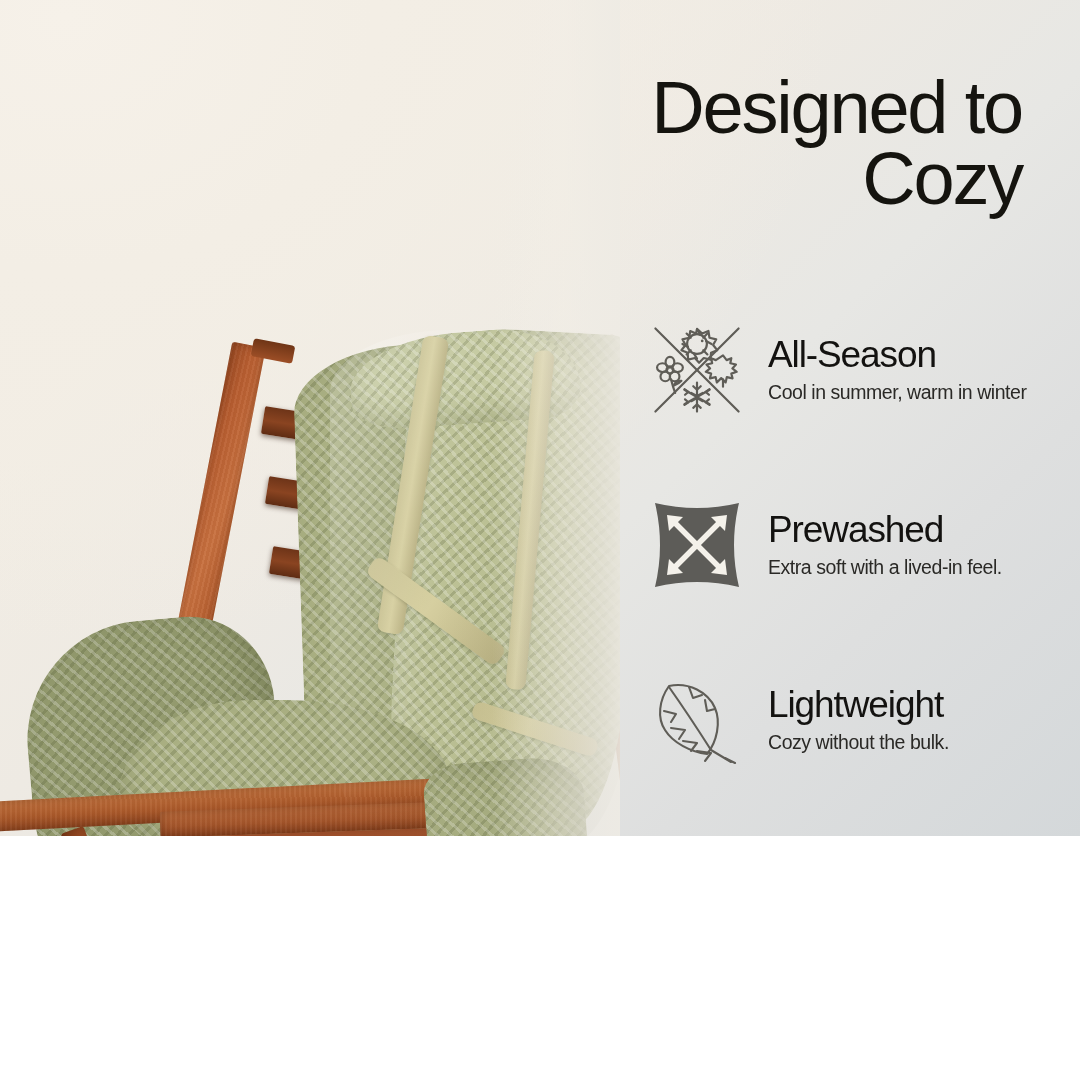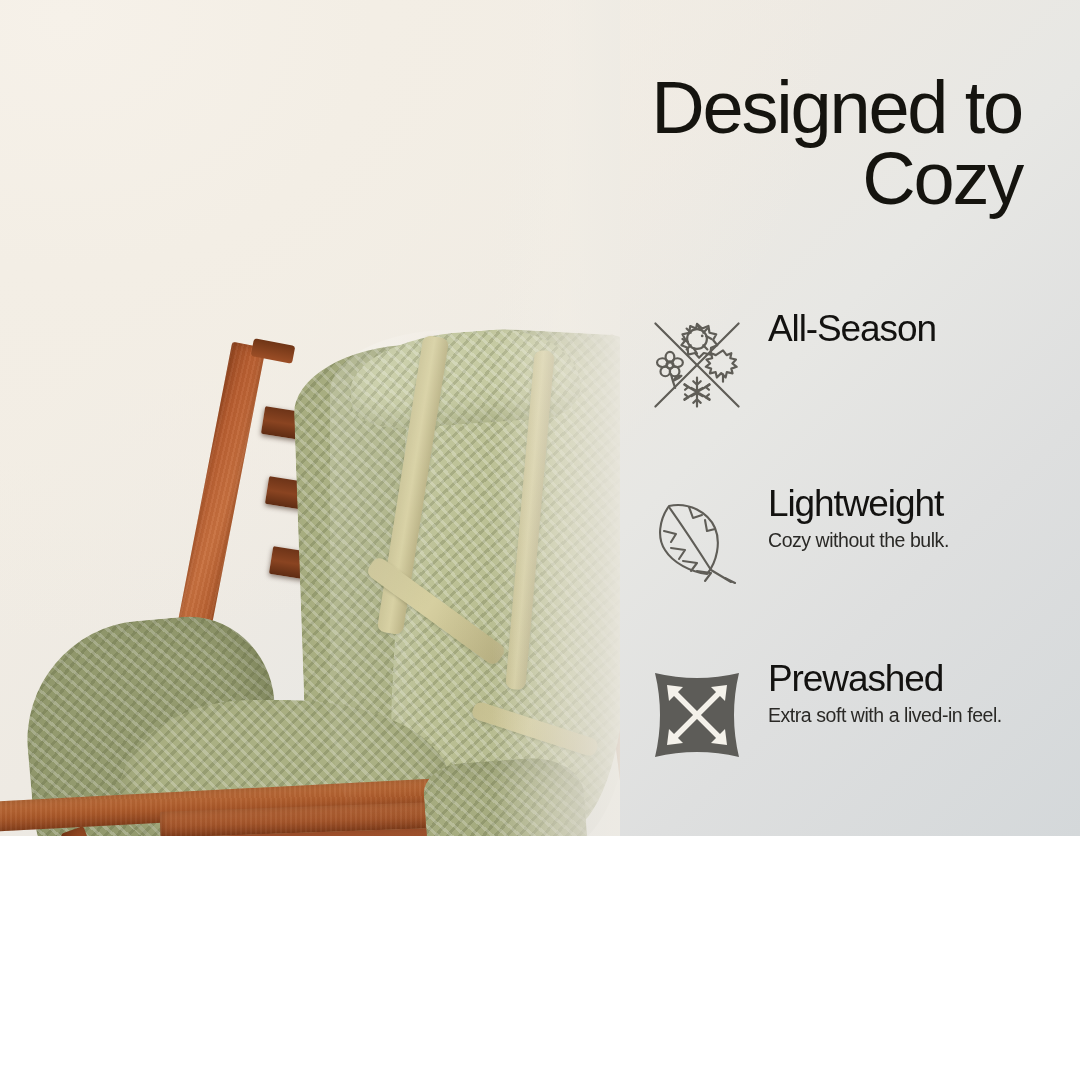--- a/index.html
+++ b/index.html
@@ -223,21 +223,21 @@
     letter-spacing:-2.2px;
     font-weight:400;
     color:#15140f;
   }
   #headline .hl-line { display:block; white-space:nowrap; }
 
   #features {
     position:absolute; left:638px; top:310px; width:420px;
   }
   .feature {
-    display:flex; 
+    display:flex; align-items:center;
     height:120px; margin-bottom:55px;
   }
   .feature:last-child { margin-bottom:0; }
 
   .feat-icon {
     width:118px; min-width:118px; height:110px;
     display:flex; align-items:center; justify-content:center;
   }
   .feat-text { padding-left:12px; }
 
@@ -366,46 +366,21 @@
             <path d="M0 -14 V14 M-12.1 -7 L12.1 7 M-12.1 7 L12.1 -7"></path>
             <path d="M-3.6 -10.4 L0 -7 L3.6 -10.4 M-3.6 10.4 L0 7 L3.6 10.4"></path>
             <path d="M-11.5 -2.2 L-8.3 -5 L-12 -7.5 M11.5 2.2 L8.3 5 L12 7.5"></path>
             <path d="M-11.5 2.2 L-8.3 5 L-12 7.5 M11.5 -2.2 L8.3 -5 L12 -7.5"></path>
             <path d="M-5.5 -4 L0 -1 L5.5 -4 M-5.5 4 L0 1 L5.5 4"></path>
           </g>
         </svg>
       </div>
       <div class="feat-text">
         <div class="feat-title">All-Season</div>
-      </div>
-    </div>
-
-    <div class="feature">
-      <div class="feat-icon">
-        <svg width="104" height="100" viewBox="0 0 104 100" fill="none" stroke="#5f5d57" stroke-width="2.1" stroke-linecap="round" stroke-linejoin="round">
-
-          <path d="M24 16 C14 30 12 48 20 60 C28 73 46 82 62 84
-                   C72 72 76 52 70 38 C63 22 44 12 24 16 Z"></path>
-
-          <path d="M24 17 C36 34 52 58 66 80 L86 92"></path>
-
-          <path d="M19 41 L31 44 L26 52"></path>
-          <path d="M26 58 L40 60 L34 69"></path>
-          <path d="M38 71 L52 73 L46 81"></path>
-          <path d="M52 81 L66 83 L60 91"></path>
-
-          <path d="M44 17 L48 28 L57 25"></path>
-          <path d="M60 30 L62 41 L70 39"></path>
-
-          <path d="M80 88 L90 93"></path>
-        </svg>
-      </div>
-      <div class="feat-text">
-        <div class="feat-title">Lightweight</div>
-        <div class="feat-sub">Cozy without the bulk.</div>
+        <div class="feat-sub">Cool in summer, warm in winter</div>
       </div>
     </div>
 
     <div class="feature">
       <div class="feat-icon">
         <svg width="100" height="100" viewBox="0 0 100 100">
 
           <path d="M8 8 Q50 18 92 8 Q82 50 92 92 Q50 82 8 92 Q18 50 8 8 Z" fill="#5d5c58"></path>
 
           <g stroke="#f4f1ea" stroke-width="5.5" stroke-linecap="round">
@@ -421,20 +396,46 @@
         </svg>
       </div>
       <div class="feat-text">
         <div class="feat-title">Prewashed</div>
         <div class="feat-sub">Extra soft with a lived-in feel.</div>
       </div>
     </div>
 
     <div class="feature">
       <div class="feat-icon">
+        <svg width="104" height="100" viewBox="0 0 104 100" fill="none" stroke="#5f5d57" stroke-width="2.1" stroke-linecap="round" stroke-linejoin="round">
+
+          <path d="M24 16 C14 30 12 48 20 60 C28 73 46 82 62 84
+                   C72 72 76 52 70 38 C63 22 44 12 24 16 Z"></path>
+
+          <path d="M24 17 C36 34 52 58 66 80 L86 92"></path>
+
+          <path d="M19 41 L31 44 L26 52"></path>
+          <path d="M26 58 L40 60 L34 69"></path>
+          <path d="M38 71 L52 73 L46 81"></path>
+          <path d="M52 81 L66 83 L60 91"></path>
+
+          <path d="M44 17 L48 28 L57 25"></path>
+          <path d="M60 30 L62 41 L70 39"></path>
+
+          <path d="M80 88 L90 93"></path>
+        </svg>
+      </div>
+      <div class="feat-text">
+        <div class="feat-title">Lightweight</div>
+        <div class="feat-sub">Cozy without the bulk.</div>
+      </div>
+    </div>
+
+    <div class="feature">
+      <div class="feat-icon">
         <svg width="106" height="100" viewBox="0 0 106 100" fill="none" stroke="#5f5d57" stroke-width="2.3" stroke-linecap="round" stroke-linejoin="round">
 
           <path d="M26 52 L26 40 C26 35 34 35 34 40 L34 50"></path>
           <path d="M34 48 L34 26 C34 21 42 21 42 26 L42 48"></path>
           <path d="M42 46 L42 22 C42 17 50 17 50 22 L50 47"></path>
           <path d="M50 47 L50 26 C50 21 58 21 58 26 L58 52"></path>
 
           <path d="M26 52 C22 56 18 60 20 66 C22 73 28 80 36 85
                    C46 91 62 90 70 82 C75 77 77 70 77 64"></path>
 

